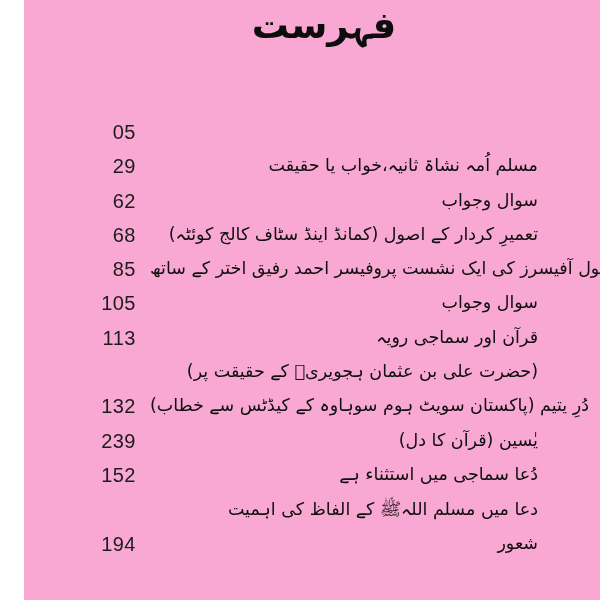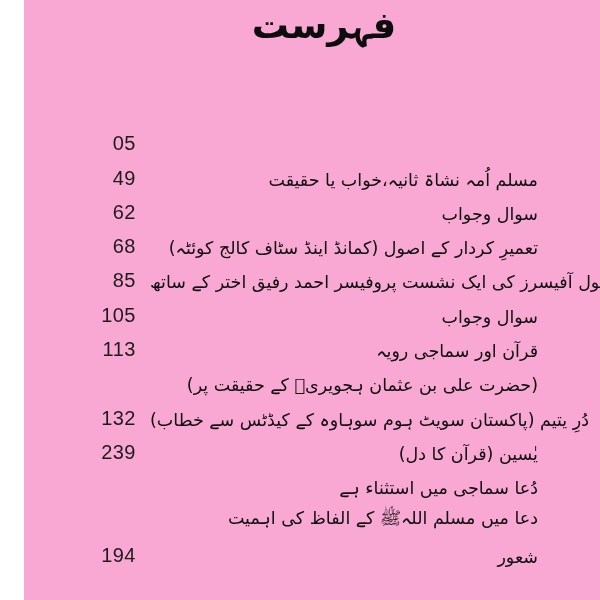--- a/index.html
+++ b/index.html
@@ -35,21 +35,21 @@
   }
   .toc-list {
     position: absolute;
     top: 121px;
     left: 40px;
     width: 474px; 
   }
   .toc-row {
     height: 34.3px;
     display: flex;
-    align-items: flex-end;
+    align-items: flex-start;
   }
   .page-num {
     flex: none;
     width: 72px; 
     text-align: right;
     font-family: "Liberation Sans", sans-serif;
     font-size: 20px;
     color: #1c1c1c;
     letter-spacing: 0.5px;
   }
@@ -70,21 +70,21 @@
 <div class="page">
   <div class="title-wrap">
     <span class="book-title">فہرست</span>
   </div>
 
   <div class="toc-list">
       <div class="toc-row">
         <div class="page-num">05</div>
       </div>
       <div class="toc-row">
-        <div class="page-num">49</div>
+        <div class="page-num">29</div>
         <div class="entry-title">مسلم اُمہ نشاۃ ثانیہ،خواب یا حقیقت</div>
       </div>
       <div class="toc-row">
         <div class="page-num">62</div>
         <div class="entry-title">سوال وجواب</div>
       </div>
       <div class="toc-row">
         <div class="page-num">68</div>
         <div class="entry-title">تعمیرِ کردار کے اصول (کمانڈ اینڈ سٹاف کالج کوئٹہ)</div>
       </div>
@@ -106,20 +106,21 @@
       </div>
       <div class="toc-row">
         <div class="page-num">132</div>
         <div class="entry-title">دُرِ یتیم (پاکستان سویٹ ہوم سوہاوہ کے کیڈٹس سے خطاب)</div>
       </div>
       <div class="toc-row">
         <div class="page-num">239</div>
         <div class="entry-title">یٰسین (قرآن کا دل)</div>
       </div>
       <div class="toc-row">
+        <div class="page-num">152</div>
         <div class="entry-title">دُعا سماجی میں استثناء ہے</div>
       </div>
       <div class="toc-row">
         <div class="page-num"></div>
         <div class="entry-title">دعا میں مسلم اللہﷺ کے الفاظ کی اہمیت</div>
       </div>
       <div class="toc-row">
         <div class="page-num">194</div>
         <div class="entry-title">شعور</div>
       </div>

